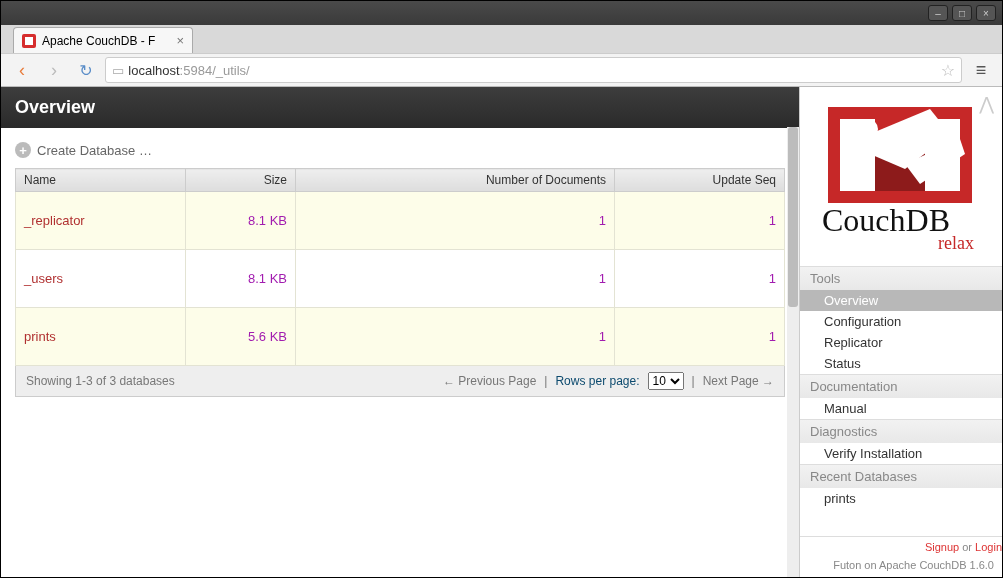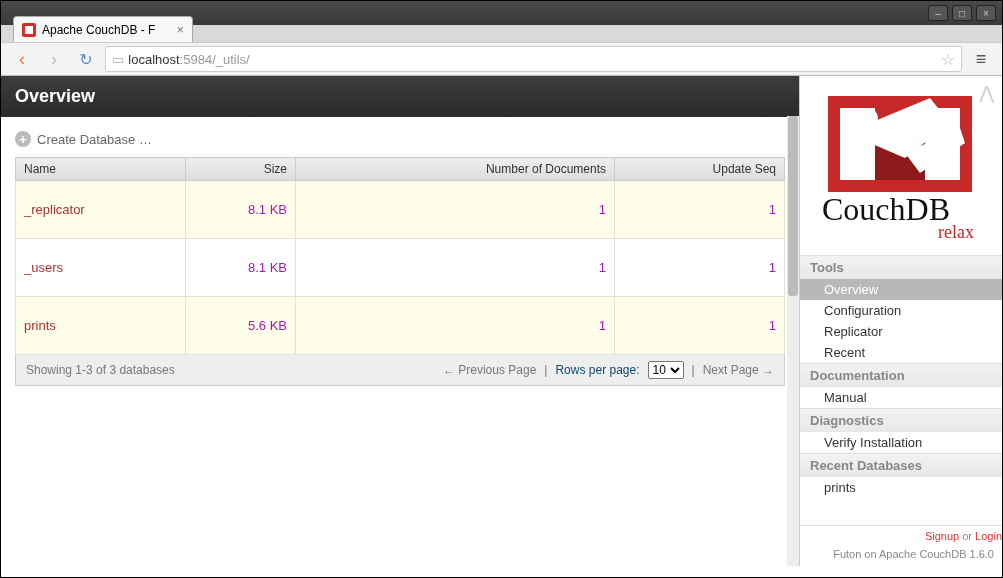--- a/index.html
+++ b/index.html
@@ -25,21 +25,21 @@
   .os-btn {
     width: 20px; height: 16px;
     background: #555;
     border: 1px solid #222;
     border-radius: 3px;
     display: flex; align-items: center; justify-content: center;
     color: #ccc; font-size: 10px;
   }
   
   .tab-strip {
-    height: 17px;
+    height: 28px;
     background: #d9d9d9;
     display: flex;
     align-items: flex-end;
     padding-left: 12px;
   }
   .browser-tab {
     background: #f7f7f7;
     border: 1px solid #aaa;
     border-bottom: none;
     border-radius: 4px 4px 0 0;
@@ -185,21 +185,21 @@
     color:#ccc; font-size:18px;
   }
   .logo-box {
     padding: 12px 10px 4px;
   }
   .logo-svg { width:180px; height:160px; }
   .side-section {
     border-top: 1px solid #ddd;
     background: linear-gradient(#f2f2f2,#e8e8e8);
     padding: 4px 10px;
-    color:#888; font-weight:bold; font-size:13px;
+    color:#888; font-weight:normal; font-size:13px;
   }
   .side-items { list-style:none; }
   .side-items li {
     padding: 3px 10px 3px 24px;
     font-size:13px;
     color:#333;
   }
   .side-items li.active {
     background:#b8b8b8;
     color:#fff;
@@ -324,21 +324,21 @@
         <text x="12" y="132" font-family="Georgia, serif" font-size="32" fill="#111">CouchDB</text>
         <text x="128" y="150" font-family="Georgia, serif" font-size="18" fill="#c62828">relax</text>
       </svg>
     </div>
 
     <div class="side-section">Tools</div>
     <ul class="side-items">
       <li class="active">Overview</li>
       <li>Configuration</li>
       <li>Replicator</li>
-      <li>Recent</li>
+      <li>Status</li>
     </ul>
 
     <div class="side-section">Documentation</div>
     <ul class="side-items">
       <li>Manual</li>
     </ul>
 
     <div class="side-section">Diagnostics</div>
     <ul class="side-items">
       <li>Verify Installation</li>

